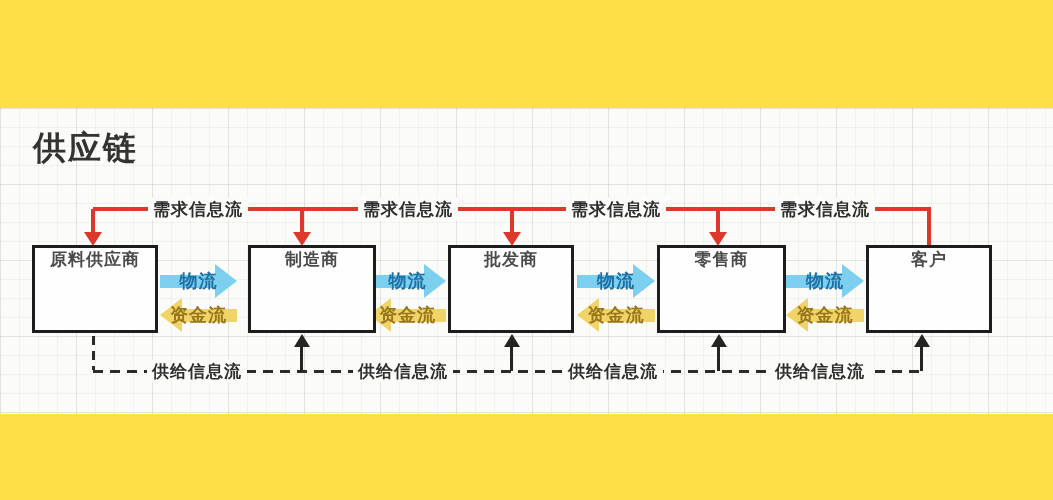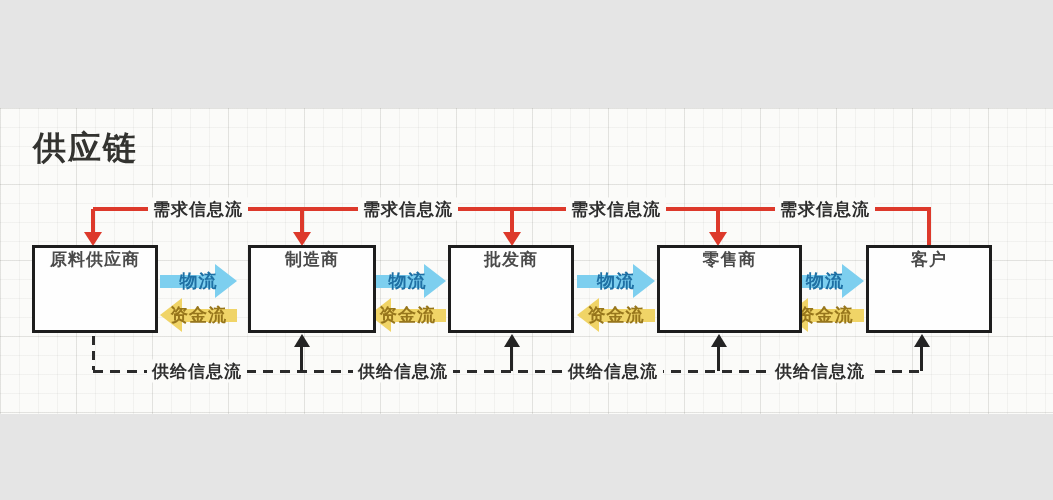--- a/index.html
+++ b/index.html
@@ -3,21 +3,21 @@
 <meta charset="utf-8">
 <style>
   html,body{margin:0;padding:0;}
   body{
     font-family:"Liberation Sans","DejaVu Sans",sans-serif;
     background:#ffffff;
   }
   .canvas{
     position:relative;
     width:1053px;height:500px;
-    background:#e5e5e5;
+    background:#fde047;
     overflow:hidden;
   }
   
   .paper{
     position:absolute;left:0;top:108px;width:1053px;height:306px;
     background-color:#fbfbf9;
     background-image:
       linear-gradient(to right, rgba(120,120,115,0.13) 1px, transparent 1px),
       linear-gradient(to bottom, rgba(120,120,115,0.13) 1px, transparent 1px),
       linear-gradient(to right, rgba(120,120,115,0.07) 1px, transparent 1px),
@@ -183,20 +183,20 @@
 
   <div class="node" style="left:32px;width:126px">
     <span class="node-label">原料供应商</span>
   </div>
   <div class="node" style="left:248px;width:128px">
     <span class="node-label">制造商</span>
   </div>
   <div class="node" style="left:448px;width:126px">
     <span class="node-label">批发商</span>
   </div>
-  <div class="node" style="left:657px;width:145px">
+  <div class="node" style="left:657px;width:129px">
     <span class="node-label">零售商</span>
   </div>
   <div class="node" style="left:866px;width:126px">
     <span class="node-label">客户</span>
   </div>
 
 </div>
 
 </body></html>

